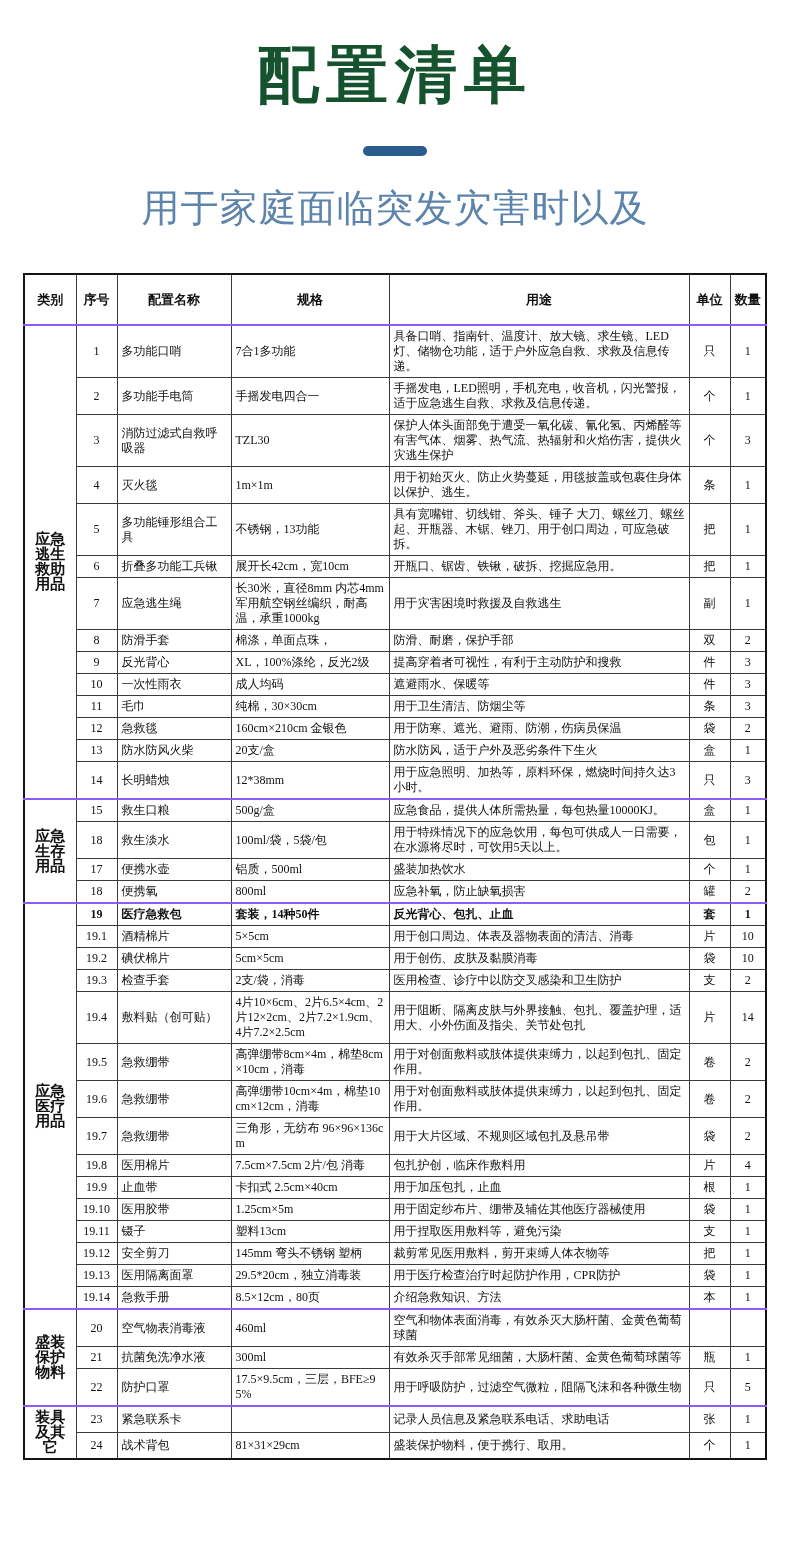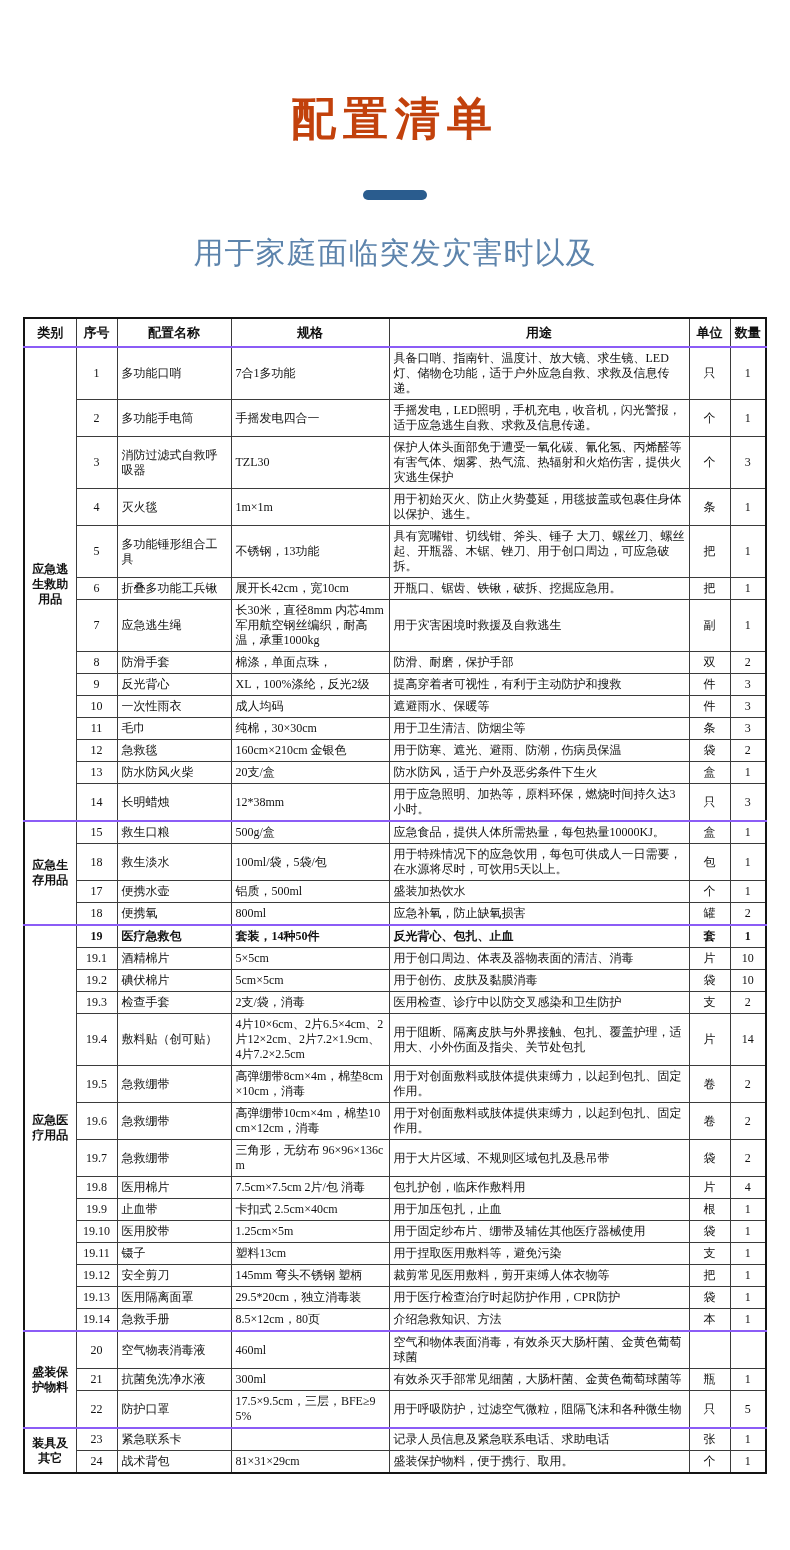--- a/index.html
+++ b/index.html
@@ -19,38 +19,38 @@
     min-height: 1550px;
     background: #ffffff;
     overflow: hidden;
   }
   
   .hero {
     text-align: center;
   }
   .hero-title {
     margin: 0;
-    padding-top: 88px;
-    font-size: 45px;
+    padding-top: 44px;
+    font-size: 62px;
     line-height: 62px;
     font-weight: 800;
     letter-spacing: 7px;
-    color: #c2410c;
+    color: #14532d;
     font-family: "Liberation Sans", sans-serif;
   }
   .hero-divider {
     width: 64px;
     height: 10px;
     border-radius: 5px;
     background: #2a5c8e;
     margin: 40px auto 0 auto;
   }
   .hero-subtitle {
     margin: 34px 0 0 0;
-    font-size: 30px;
+    font-size: 38px;
     line-height: 37px;
     font-weight: 500;
     color: #5d84ac;
     letter-spacing: 1px;
   }
   
   .config-table {
     margin: 46px auto 0 auto;
     border-collapse: collapse;
     table-layout: fixed;
@@ -66,27 +66,27 @@
     border: 1px solid #3b3b3b;
     padding: 3px 4px;
     vertical-align: middle;
     word-break: break-all;
     overflow: hidden;
   }
   .config-table thead th {
     text-align: center;
     font-weight: bold;
     font-size: 13px;
-    padding: 6px 2px;
+    padding: 17px 2px;
     border-bottom: 1px solid #3b3b3b;
   }
   .cat-cell {
     text-align: center;
     font-weight: bold;
-    font-size: 12px;
+    font-size: 15px;
     padding: 2px 2px;
   }
   .c-no, .c-unit, .c-qty { text-align: center; }
   .c-name, .c-spec, .c-use { text-align: left; }
   tr.cat-start td { border-top: 2px solid #8b5cf6; }
   tr.bold-row td { font-weight: bold; }
 </style>
 </head>
 <body>
 

